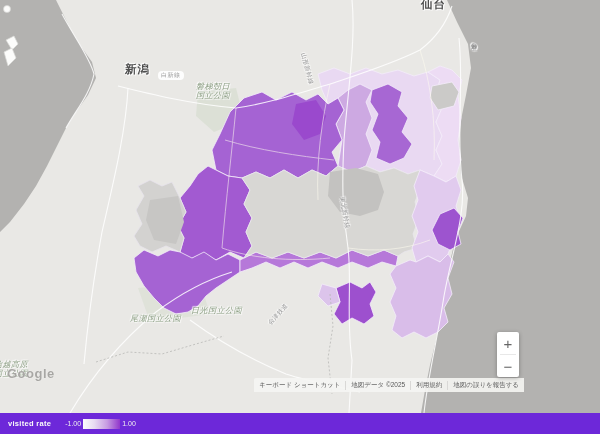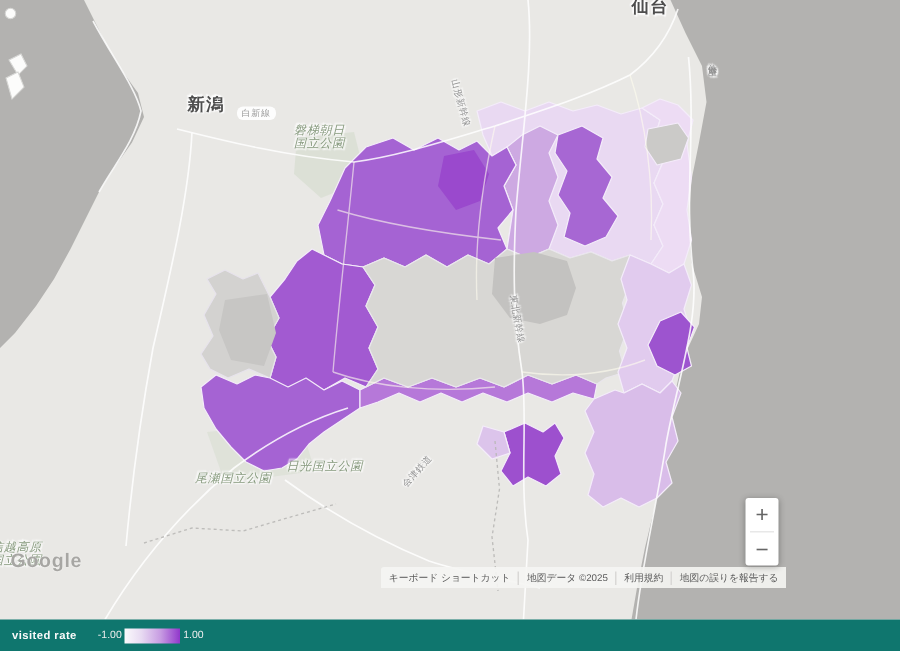--- a/index.html
+++ b/index.html
@@ -24,21 +24,21 @@
           background:rgba(245,245,243,.9);border-top-left-radius:2px;font-size:6.5px;color:#5a5a5a;}
   .attrib span{padding:0 5px;white-space:nowrap;}
   .attrib span + span{border-left:1px solid #d9d8d6;}
   
   .zoomctl{position:absolute;right:5px;bottom:36px;width:22px;height:45px;background:#fff;
            border-radius:2px;box-shadow:0 1px 4px rgba(0,0,0,.3);display:flex;flex-direction:column;}
   .zoomctl button{flex:1;border:0;background:transparent;color:#666;font-size:15px;line-height:1;
                   padding:0;cursor:pointer;font-family:"Liberation Sans",sans-serif;}
   .zoomctl .sep{height:1px;background:#e8e8e8;margin:0 3px;}
   
-  .legendbar{position:absolute;left:0;right:0;bottom:0;height:21px;background:#0f766e;
+  .legendbar{position:absolute;left:0;right:0;bottom:0;height:21px;background:#6d28d9;
              display:flex;align-items:center;padding-left:8px;box-sizing:border-box;}
   .legendbar .title{font-size:7.5px;font-weight:bold;color:#fafafa;letter-spacing:.3px;}
   .legendbar .num{font-size:7px;color:#eeeeee;}
   .legendbar .min{margin-left:14px;}
   .legendbar .grad{width:37px;height:10px;margin:0 2px;
                    background:linear-gradient(90deg,#fbfafc 0%,#e8dbf2 30%,#c79ce2 65%,#9137cb 100%);}
 </style>
 </head>
 <body>
 

